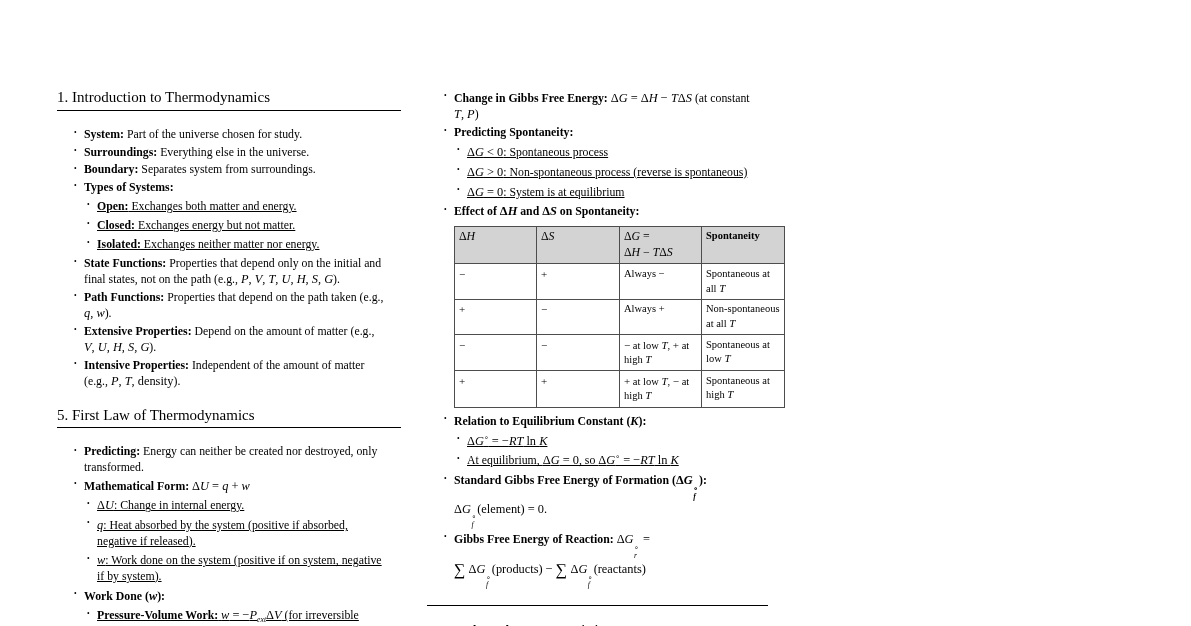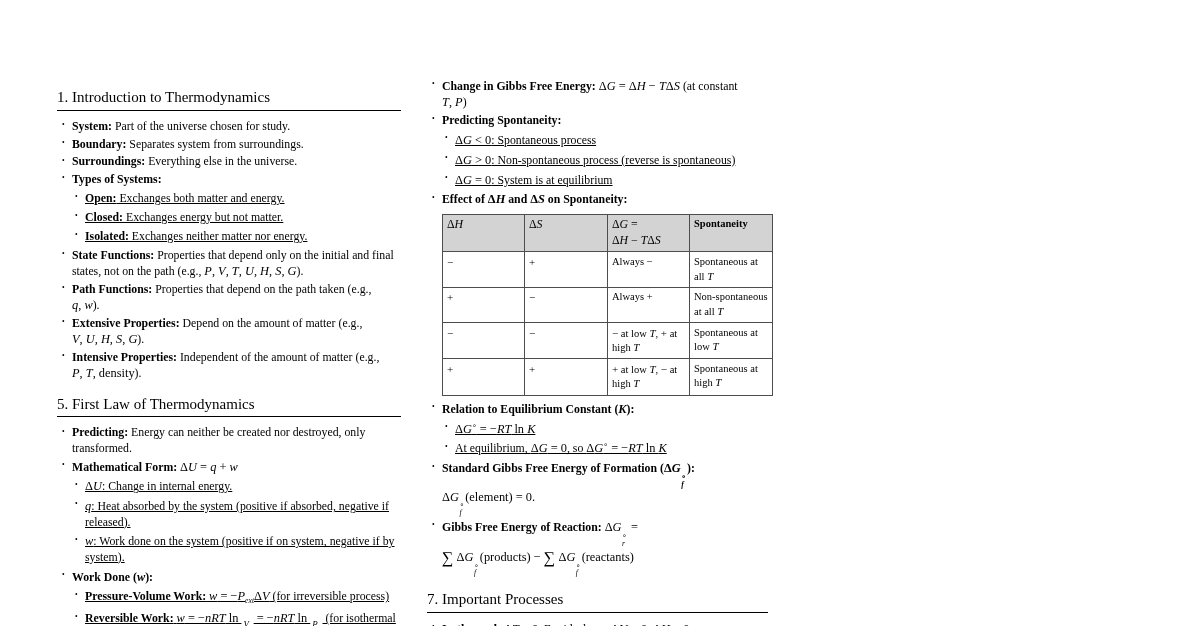--- a/index.html
+++ b/index.html
@@ -4,21 +4,21 @@
 <style>
   html,body{margin:0;padding:0;background:#ffffff;}
   body{width:1191px;height:626px;font-family:"Liberation Serif",serif;color:#000;}
   .page{position:relative;width:1191px;height:626px;background:#fff;overflow:hidden;}
   .col{position:absolute;}
   .col-left{left:57px;top:88px;width:344px;}
   .col-right{left:427px;top:74px;width:341px;}
   .block + .block{margin-top:13px;}
   .sec-title{font-size:15px;font-weight:normal;line-height:1.25;}
   .rule{border:0;border-top:1.7px solid #000;margin:3px 0 8px 0;height:0;}
-  ul.blist{list-style:none;margin:4px;padding:0 0 0 11px;}
+  ul.blist{list-style:none;margin:16px;padding:0 0 0 11px;}
   ul.blist ul.blist{padding-left:13px;margin:2px 0 3px 0;text-decoration:underline;}
   li{position:relative;font-size:11.8px;line-height:1.3;margin:1.5px 0 2.5px 0;}
   ul.blist ul.blist li{margin:3.5px 0;}
   li::before{content:"•";position:absolute;left:-10px;top:0.3em;font-size:7.5px;line-height:1;}
   b{font-weight:bold;}
   .m{font-size:1.05em;white-space:nowrap;}
   .m i, i{font-style:italic;}
   sup{font-size:0.62em;}
   sub{font-size:0.62em;}
   .ss{display:inline-flex;flex-direction:column;align-items:flex-start;vertical-align:-0.55em;line-height:0.85;margin:0 1px 0 0.5px;}
@@ -37,22 +37,22 @@
 </head>
 <body>
 
 <div class="page">
   <div class="col col-left">
       <div class="block">
         <div class="sec-title">1. Introduction to Thermodynamics</div>
         <div class="rule"></div>
         <ul class="blist">
           <li><span><b>System:</b> Part of the universe chosen for study.</span></li>
+          <li><span><b>Surroundings:</b> Everything else in the universe.</span></li>
           <li><span><b>Boundary:</b> Separates system from surroundings.</span></li>
-          <li><span><b>Surroundings:</b> Everything else in the universe.</span></li>
           <li><span><b>Types of Systems:</b></span><ul class="blist">
               <li><span><b>Open:</b> Exchanges both matter and energy.</span></li>
               <li><span><b>Closed:</b> Exchanges energy but not matter.</span></li>
               <li><span><b>Isolated:</b> Exchanges neither matter nor energy.</span></li>
             </ul></li>
           <li><span><b>State Functions:</b> Properties that depend only on the initial and final states, not on the path (e.g., <span class="m"><i>P</i>, <i>V</i>, <i>T</i>, <i>U</i>, <i>H</i>, <i>S</i>, <i>G</i></span>).</span></li>
           <li><span><b>Path Functions:</b> Properties that depend on the path taken (e.g., <span class="m"><i>q</i>, <i>w</i></span>).</span></li>
           <li><span><b>Extensive Properties:</b> Depend on the amount of matter (e.g., <span class="m"><i>V</i>, <i>U</i>, <i>H</i>, <i>S</i>, <i>G</i></span>).</span></li>
           <li><span><b>Intensive Properties:</b> Independent of the amount of matter (e.g., <span class="m"><i>P</i>, <i>T</i>, density</span>).</span></li>
         </ul>
@@ -148,20 +148,19 @@
                 </span> =</span> <span class="m"><span class="sum">∑</span> Δ<i>G</i><span class="ss">
                   <span>∘</span>
                   <span><i>f</i></span>
                 </span>(products) − <span class="sum">∑</span> Δ<i>G</i><span class="ss">
                   <span>∘</span>
                   <span><i>f</i></span>
                 </span>(reactants)</span></span></li>
         </ul>
       </div>
       <div class="block">
-        <div class="sec-title">7. Important Processes</div>
         <div class="rule"></div>
         <ul class="blist">
           <li><span><b>Isothermal:</b> <span class="m">Δ<i>T</i> = 0</span>. For ideal gas, <span class="m">Δ<i>U</i> = 0</span>, <span class="m">Δ<i>H</i> = 0</span>.</span></li>
         </ul>
       </div>
     </div>
 </div>
 
 </body></html>

